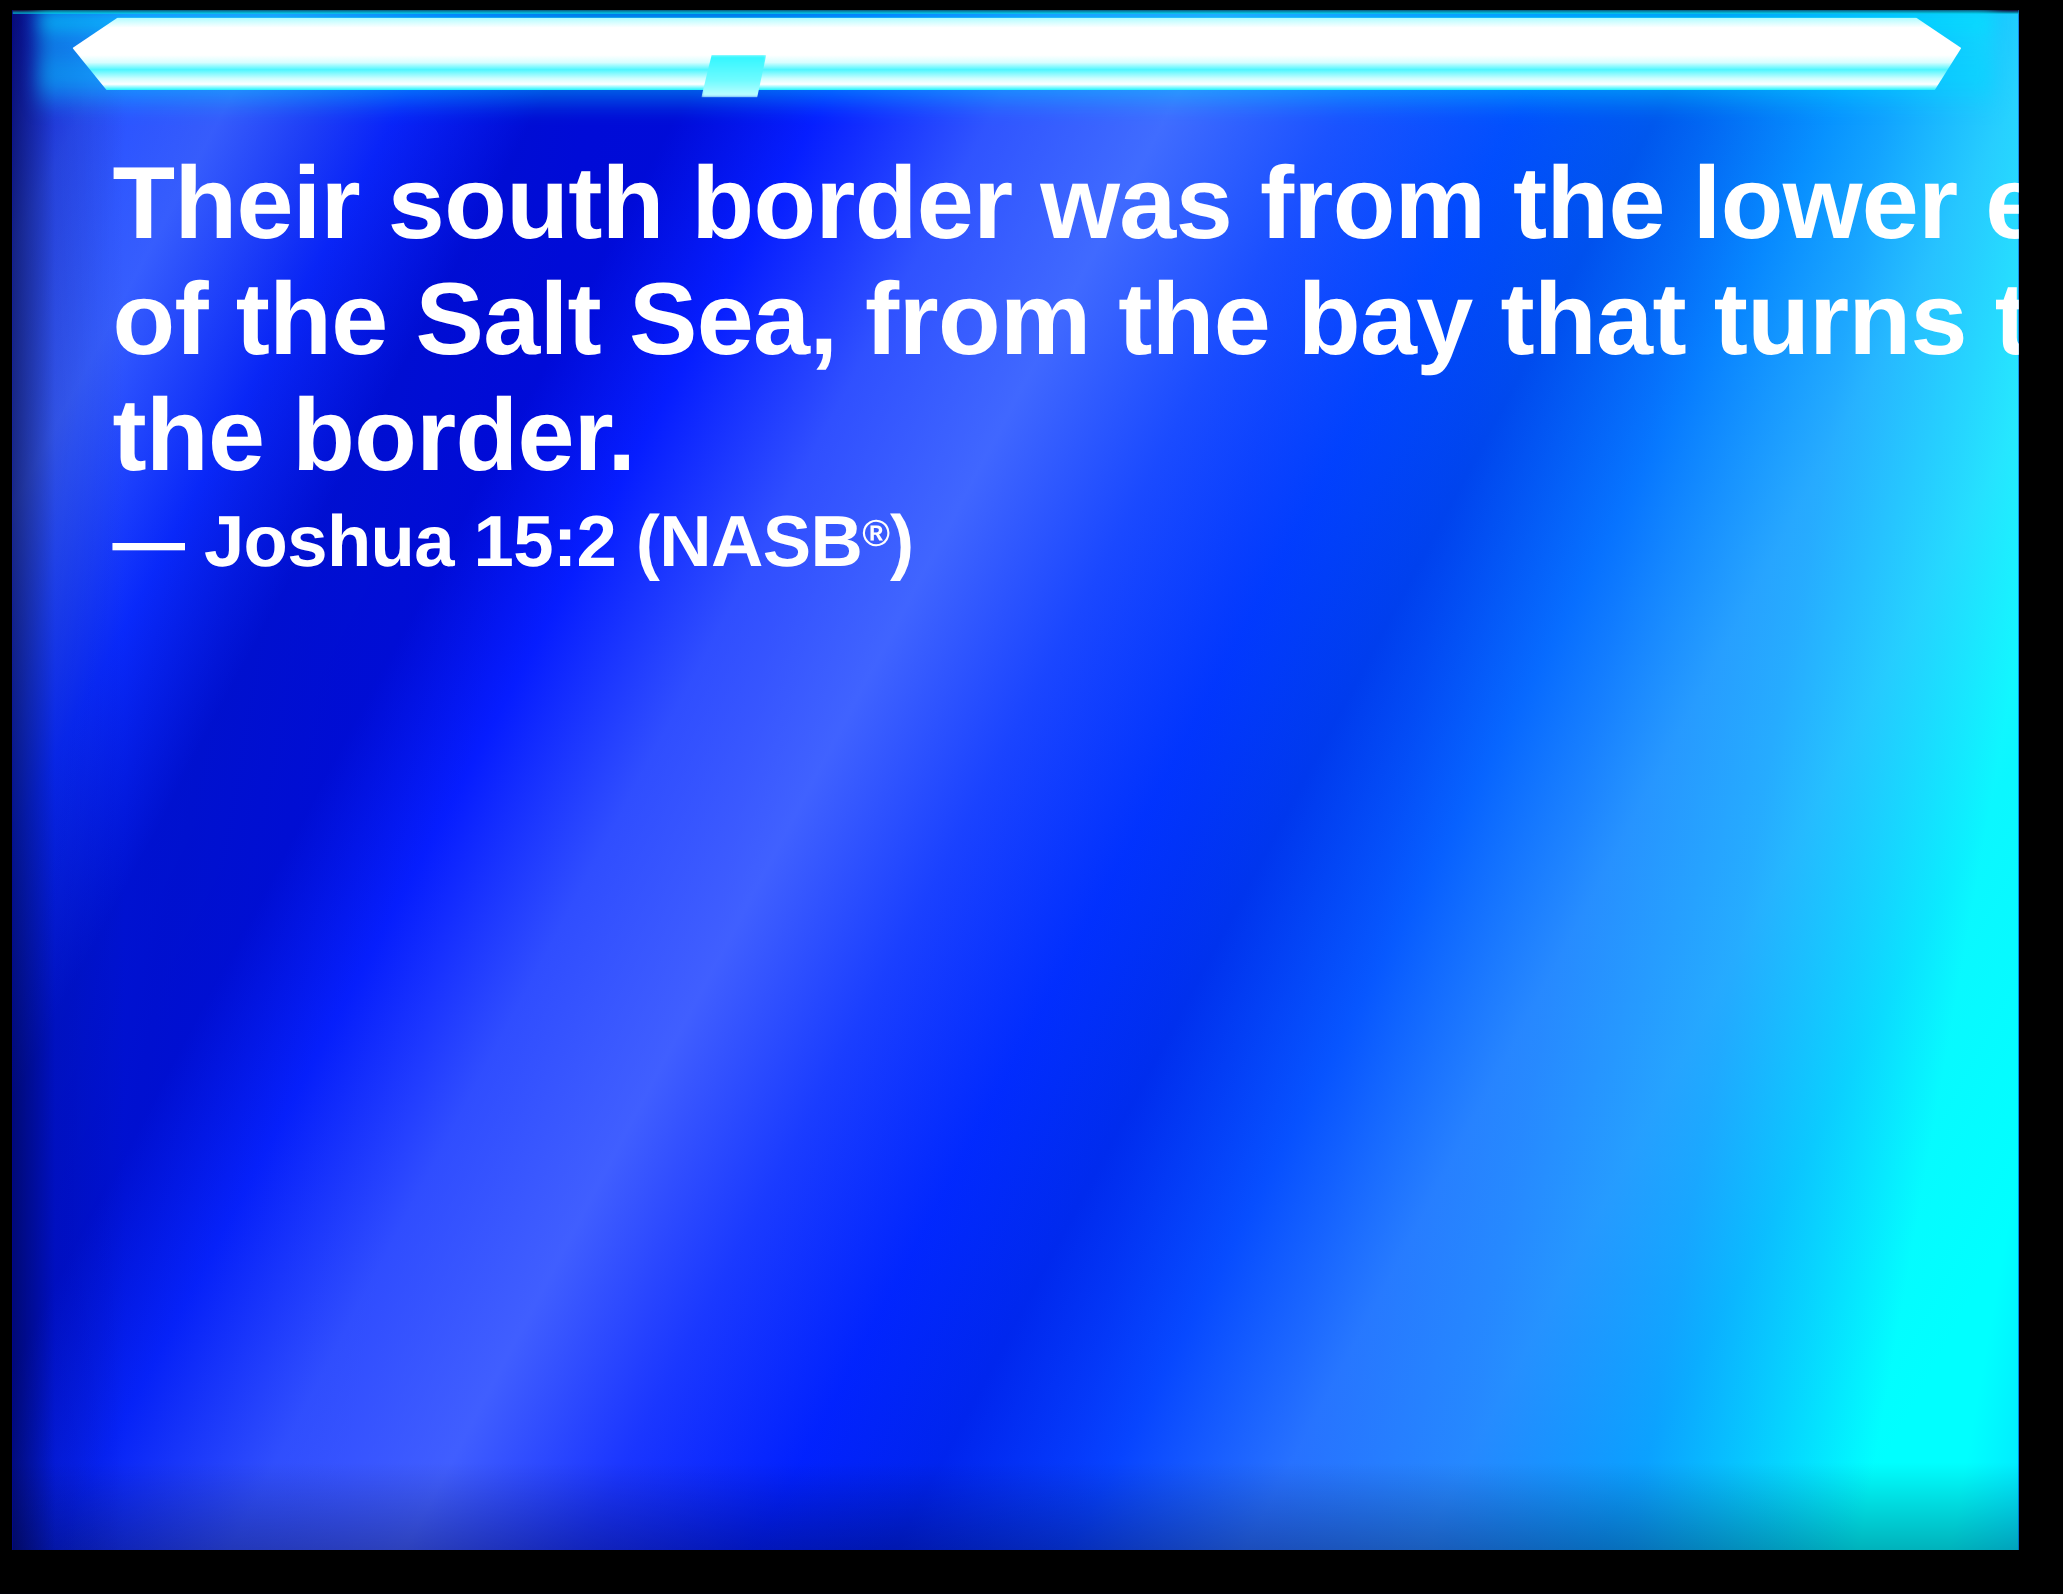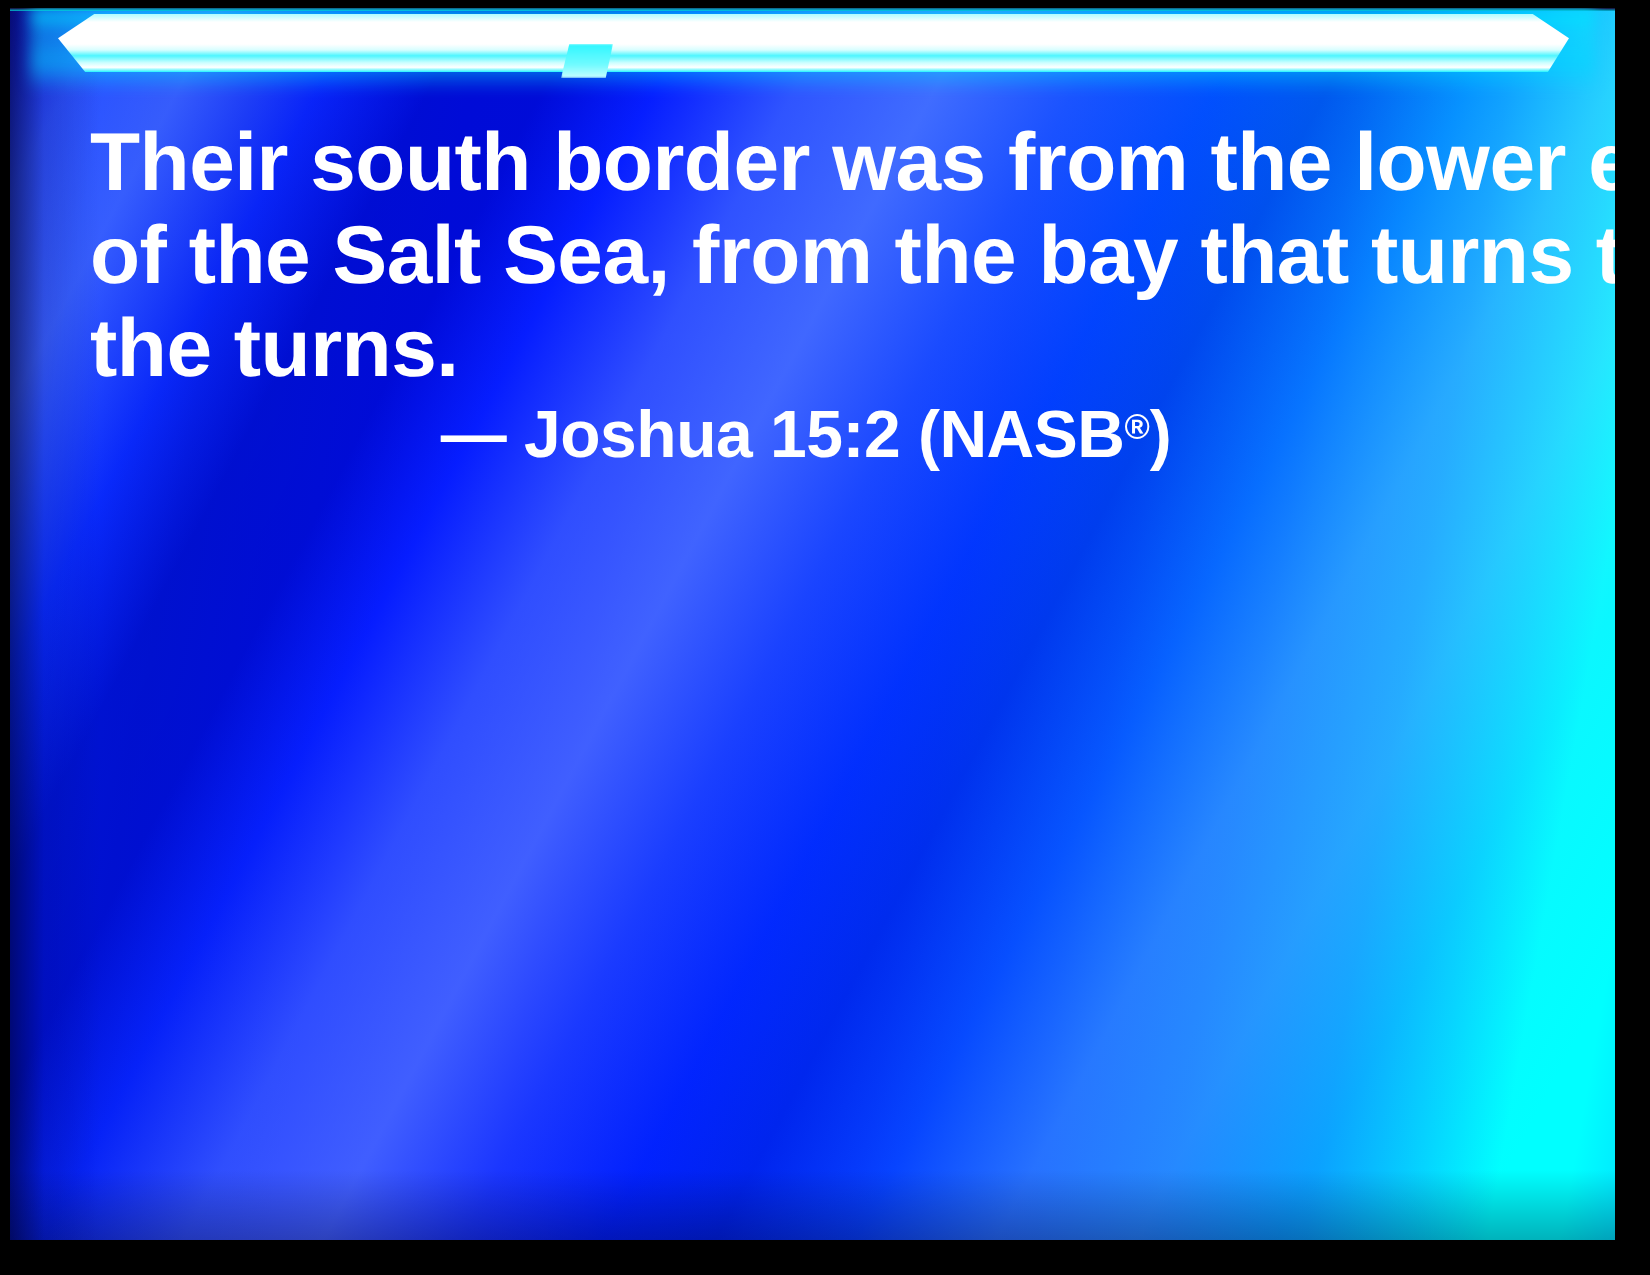--- a/index.html
+++ b/index.html
@@ -170,23 +170,23 @@
     letter-spacing: -0.5px;
     white-space: nowrap;
     text-rendering: geometricPrecision;
   }
 
   #attribution {
     position: absolute;
     left: 80px;
     top: 373px;
     width: 1432px;
-    text-align: center;
+    text-align: left;
     color: #ffffff;
-    font-size: 66px;
+    font-size: 58px;
     line-height: 93px;
     font-weight: bold;
     letter-spacing: -0.5px;
     white-space: nowrap;
   }
   #attribution .reg {
     font-size: 0.52em;
     vertical-align: 0.52em;
     font-weight: bold;
     letter-spacing: 0;
@@ -208,19 +208,19 @@
 
     <div class="banner-wrap">
       <div class="banner-glow"></div>
       <div class="banner"></div>
       <div class="banner-notch"></div>
     </div>
 
     <div id="verse-block">
       <div class="verse-line">Their south border was from the lower end</div>
       <div class="verse-line">of the Salt Sea, from the bay that turns to</div>
-      <div class="verse-line">the turns.</div>
+      <div class="verse-line">the border.</div>
     </div>
 
     <div id="attribution"><span>—</span><span>&nbsp;</span><span>Joshua</span><span>&nbsp;</span><span>15:2</span><span>&nbsp;</span><span>(</span><span>NASB</span><span class="reg">®</span><span>)</span></div>
 
   </div>
 </div>
 
 </body></html>

